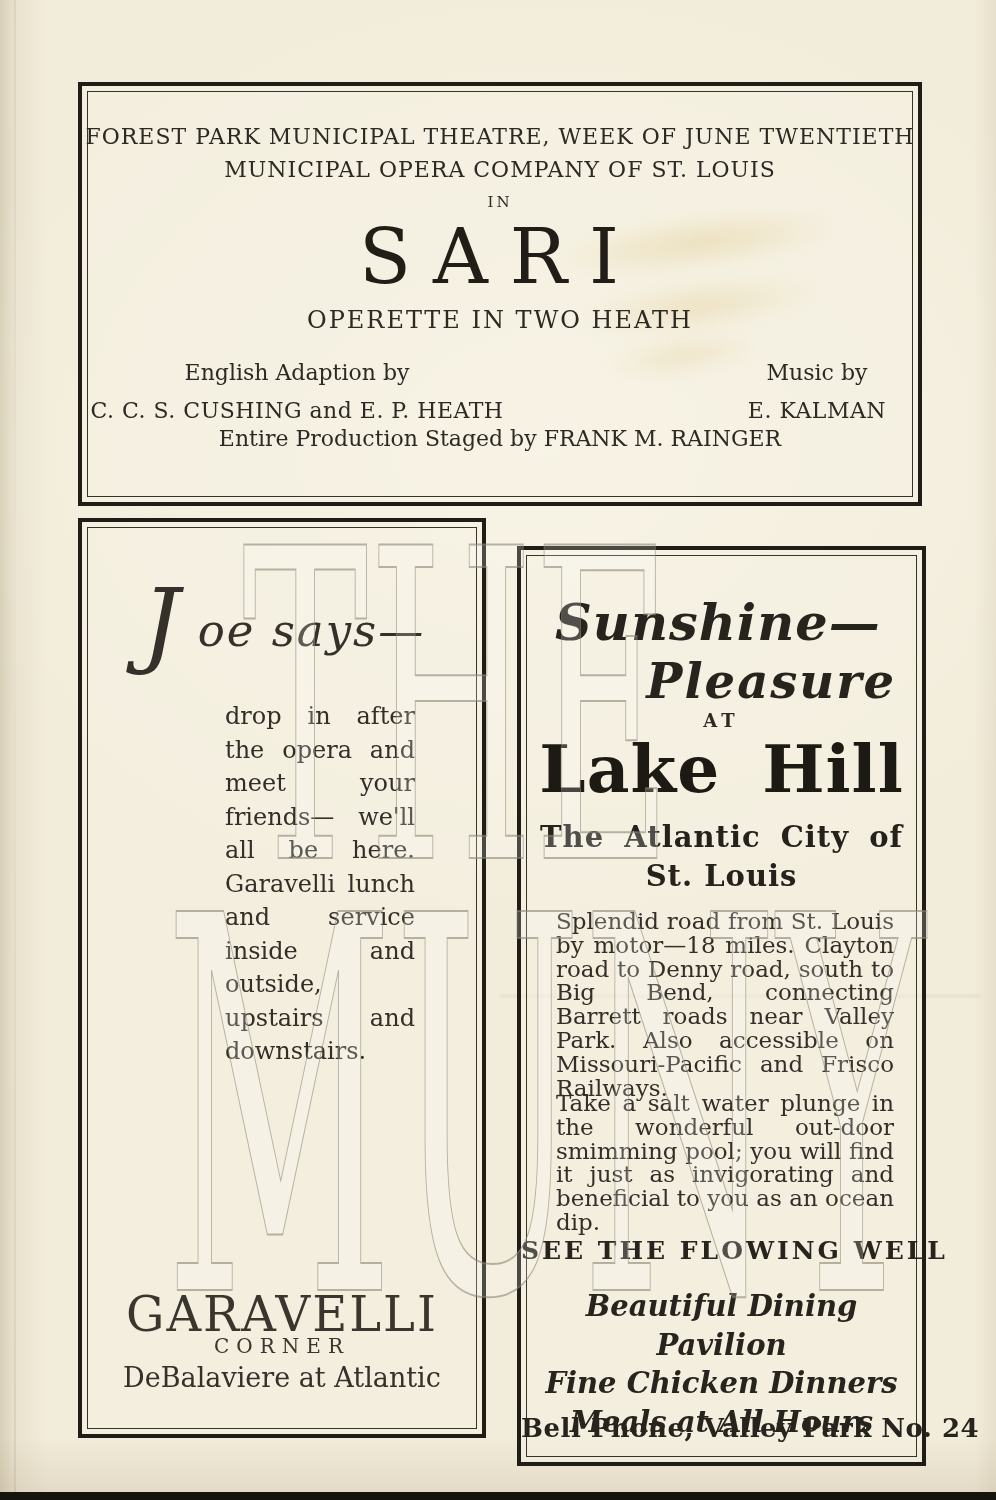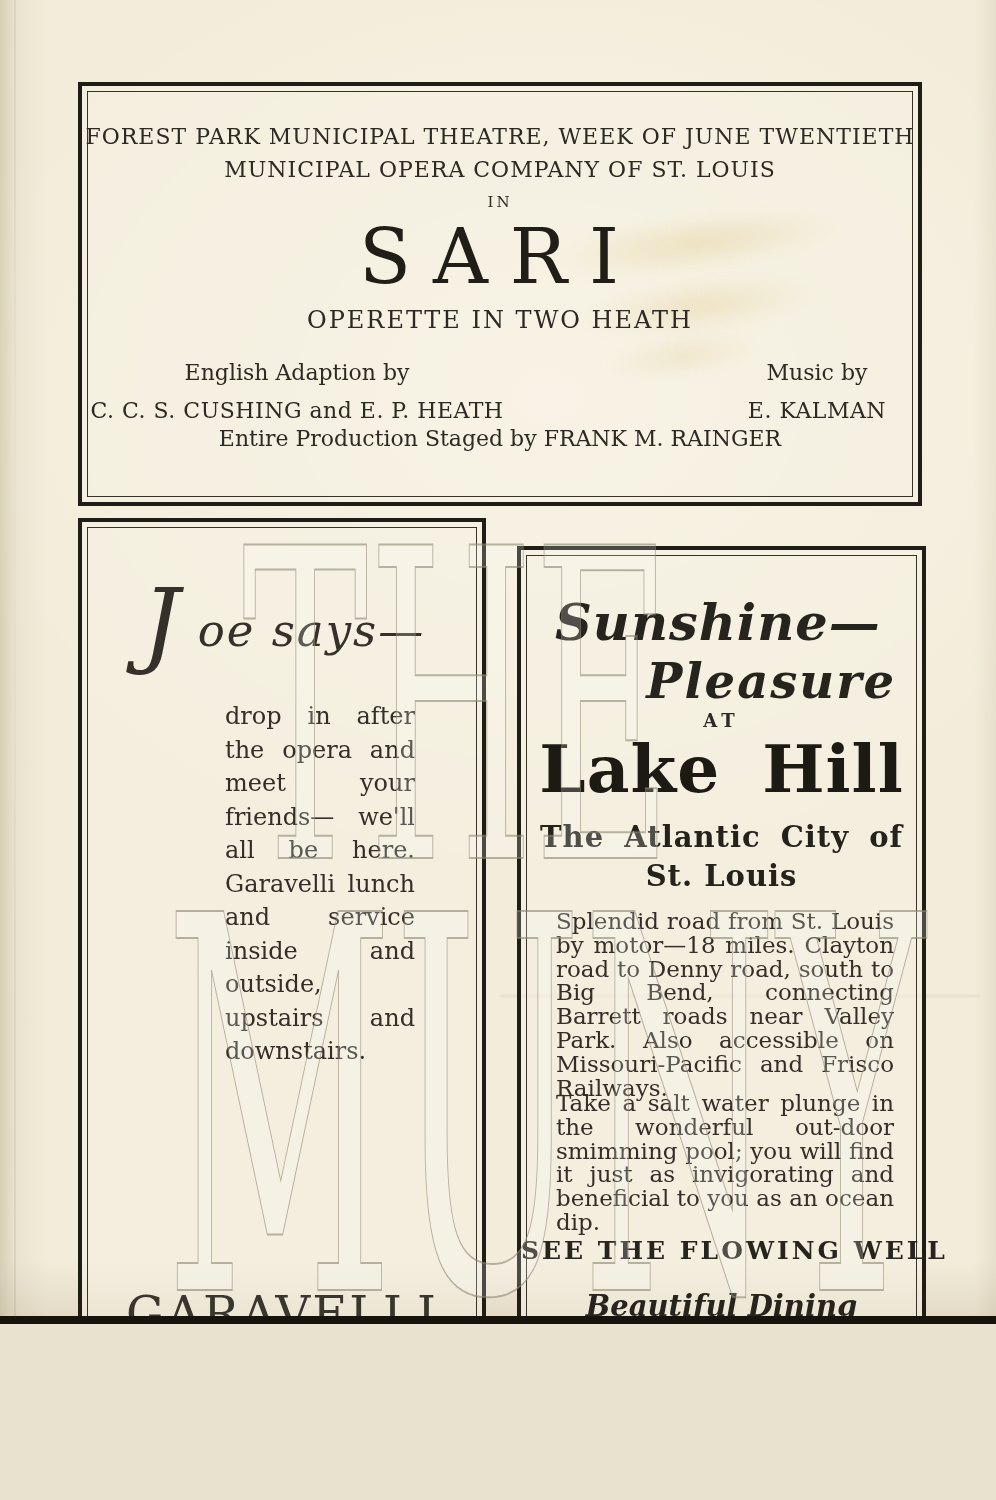--- a/index.html
+++ b/index.html
@@ -1,17 +1,17 @@
 <!DOCTYPE html>
 <html><head>
 <meta charset="utf-8">
 <style>
   html,body{margin:0;padding:0;background:#e8e2cf;}
   .page{
-    position:relative; width:996px; height:1324px; overflow:hidden;
+    position:relative; width:996px; height:1500px; overflow:hidden;
     font-family:"DejaVu Serif", serif; color:#2d2a24;
     background:
       radial-gradient(ellipse 900px 700px at 55% 30%, rgba(255,253,243,0.45), rgba(255,253,243,0) 70%),
       linear-gradient(to right, rgba(160,146,112,0.32) 0px, rgba(160,146,112,0.10) 16px, rgba(160,146,112,0) 48px),
       linear-gradient(to left, rgba(160,146,112,0.14) 0px, rgba(160,146,112,0) 22px),
       linear-gradient(to top, rgba(168,148,118,0.22) 0px, rgba(168,148,118,0) 64px),
       #f2ecda;
   }
   .crease-left{position:absolute;left:14px;top:0;width:2px;height:100%;
     background:linear-gradient(to bottom, rgba(120,108,82,0.12), rgba(120,108,82,0.02) 40%, rgba(120,108,82,0.14));}

